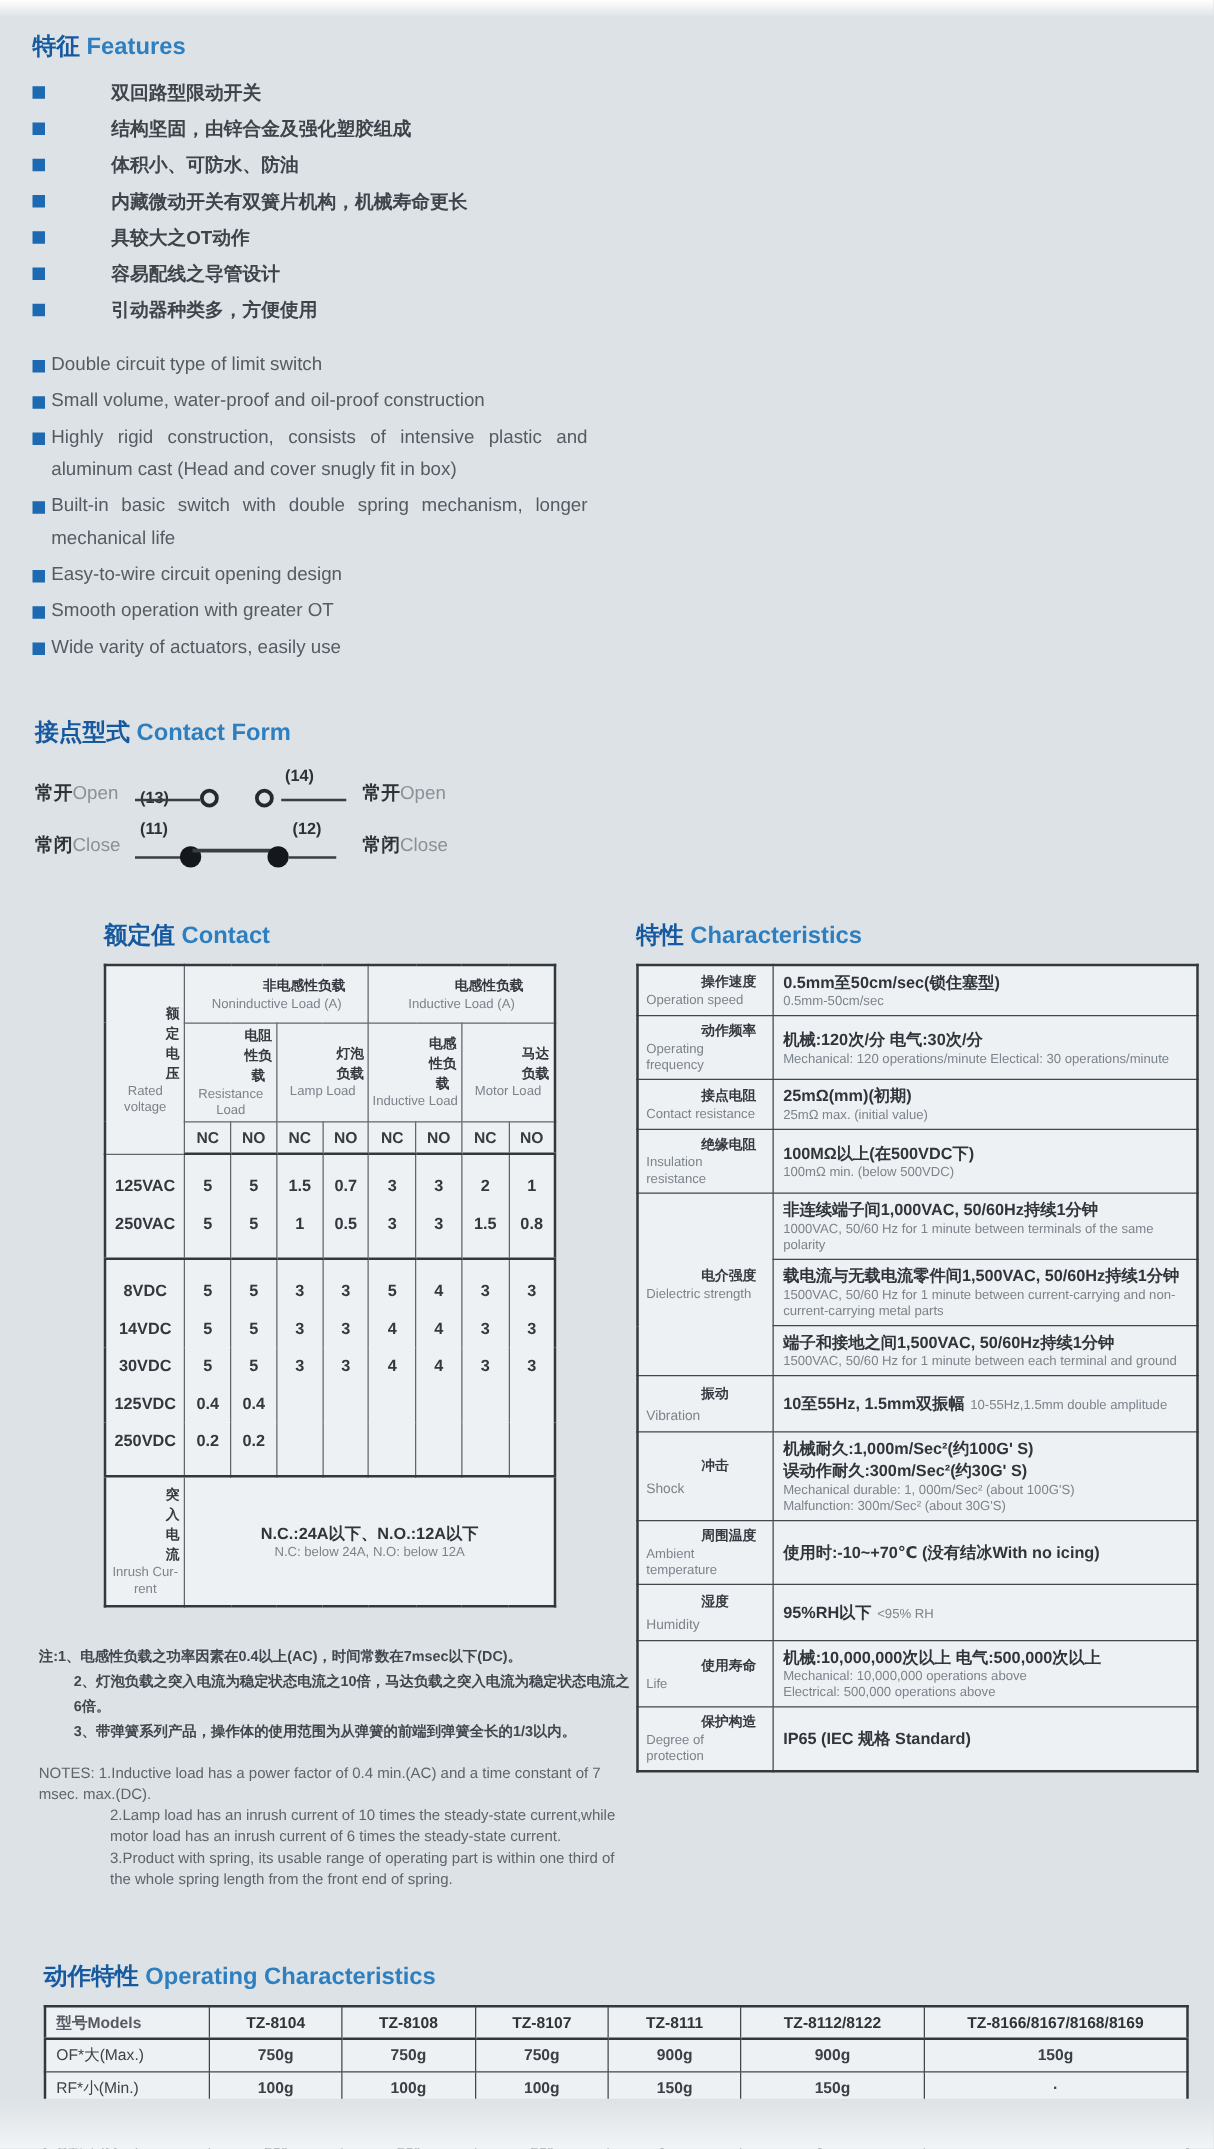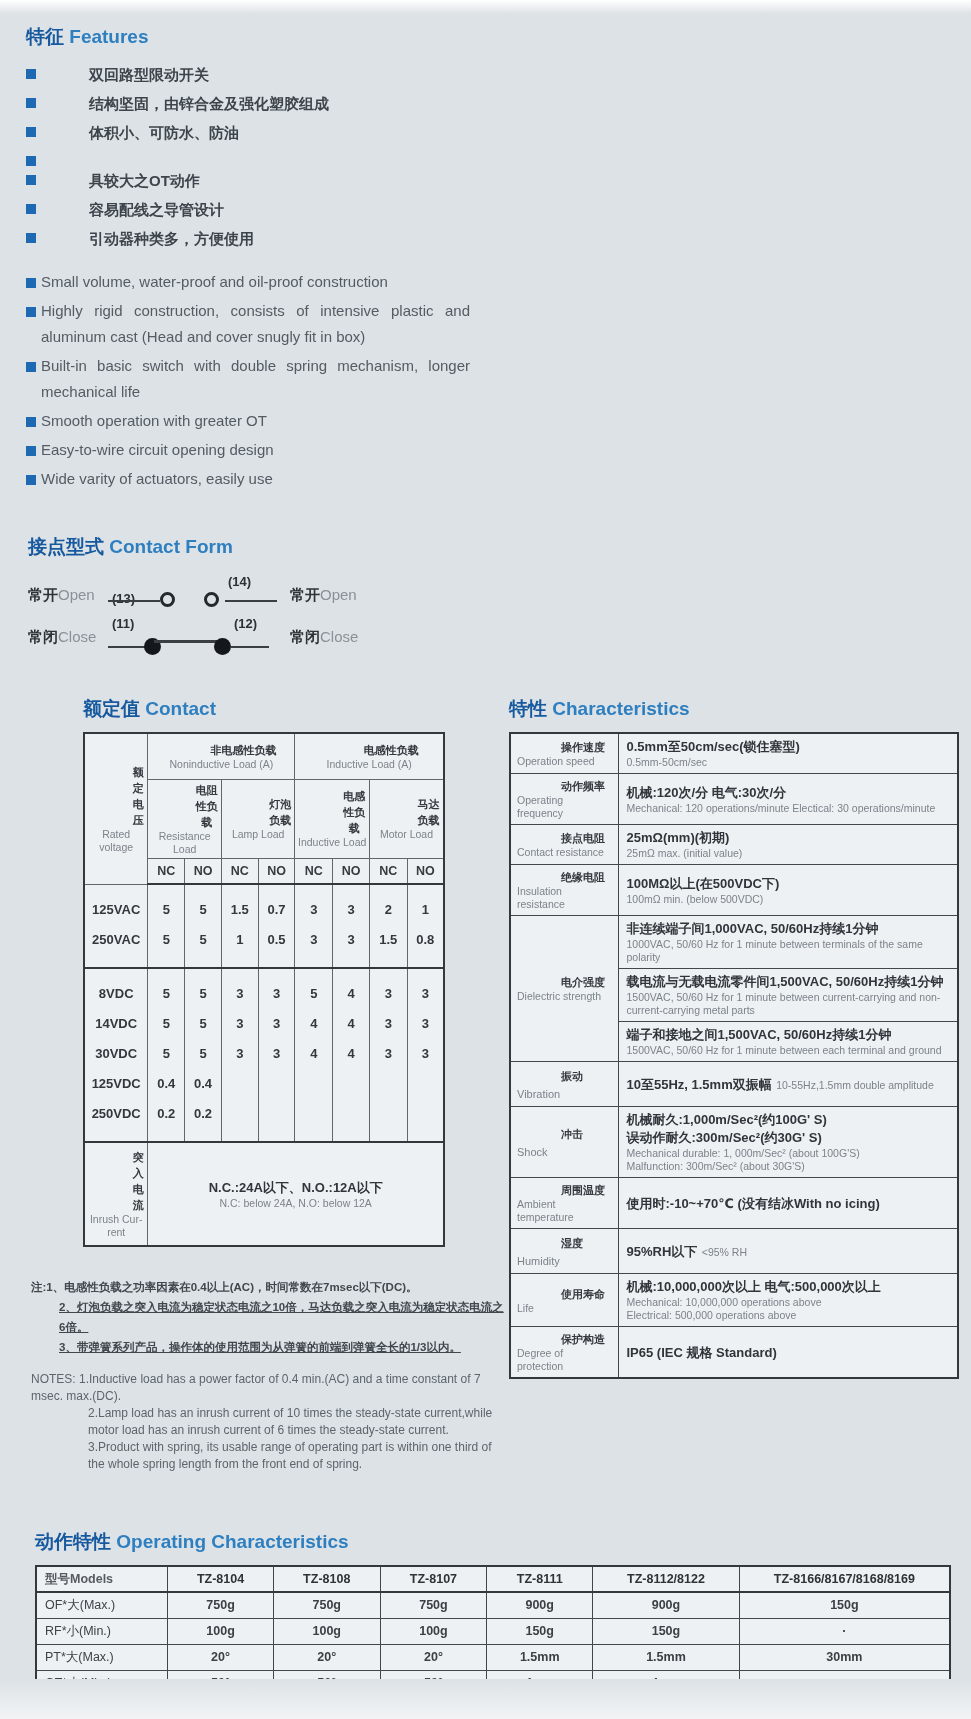--- a/index.html
+++ b/index.html
@@ -69,21 +69,21 @@
   .rt tr.sep td { border-top:2px solid #33383d; }
   .rt tr.gfirst td { padding-top:12px; }
   .rt tr.glast td { padding-bottom:14px; }
   .rt td.rv { vertical-align:middle; }
   .rt tr.inrush td { border-top:2px solid #33383d; padding:6px 2px; }
   .ncno { font-size:12.5px; font-weight:bold; color:#363b41; }
 
   
   .notes { margin:30px 0 0 6px; width:478px; }
   .notes .nz { font-size:11.5px; font-weight:600; color:#41474e; line-height:20px; }
-  .notes .nz.ind { padding-left:28px;text-decoration:underline; }
+  .notes .nz.ind { padding-left:28px; }
   .notes .ne { font-size:12px; color:#5d646c; line-height:17px; }
   .notes .ne-block { margin-top:14px; }
   .notes .ne.ind { padding-left:57px; }
 
   
   .ct { width:450px; border:2px solid #33383d; margin-top:4px; }
   .ct td { border:1.5px solid #42474d; padding:4px 8px; }
   .ct td.lbl { width:108px; text-align:left; padding-left:6px; }
   .ct td.val { text-align:left; }
   .ct tr.sub td { border-top:1px solid #60666c; }
@@ -115,54 +115,59 @@
     <li>
         <span class="blt"></span>
         <span class="txt">结构坚固，由锌合金及强化塑胶组成</span>
       </li>
     <li>
         <span class="blt"></span>
         <span class="txt">体积小、可防水、防油</span>
       </li>
     <li>
         <span class="blt"></span>
+        <span class="txt">内藏微动开关有双簧片机构，机械寿命更长</span>
       </li>
     <li>
         <span class="blt"></span>
         <span class="txt">具较大之OT动作</span>
       </li>
     <li>
         <span class="blt"></span>
         <span class="txt">容易配线之导管设计</span>
       </li>
     <li>
         <span class="blt"></span>
         <span class="txt">引动器种类多，方便使用</span>
       </li>
   </ul>
   <ul class="feat en">
     <li>
         <span class="blt"></span>
+        <span class="txt">Double circuit type of limit switch</span>
+      </li>
+    <li>
+        <span class="blt"></span>
         <span class="txt">Small volume, water-proof and oil-proof construction</span>
       </li>
     <li>
         <span class="blt"></span>
         <span class="txt">Highly rigid construction, consists of intensive plastic and aluminum cast (Head and cover snugly fit in box)</span>
       </li>
     <li>
         <span class="blt"></span>
         <span class="txt">Built-in basic switch with double spring mechanism, longer mechanical life</span>
       </li>
     <li>
         <span class="blt"></span>
+        <span class="txt">Easy-to-wire circuit opening design</span>
+      </li>
+    <li>
+        <span class="blt"></span>
         <span class="txt">Smooth operation with greater OT</span>
-      </li>
-    <li>
-        <span class="blt"></span>
-        <span class="txt">Easy-to-wire circuit opening design</span>
       </li>
     <li>
         <span class="blt"></span>
         <span class="txt">Wide varity of actuators, easily use</span>
       </li>
   </ul>
 </section>
 
 <section class="contact">
   <h2 class="sec-title">

